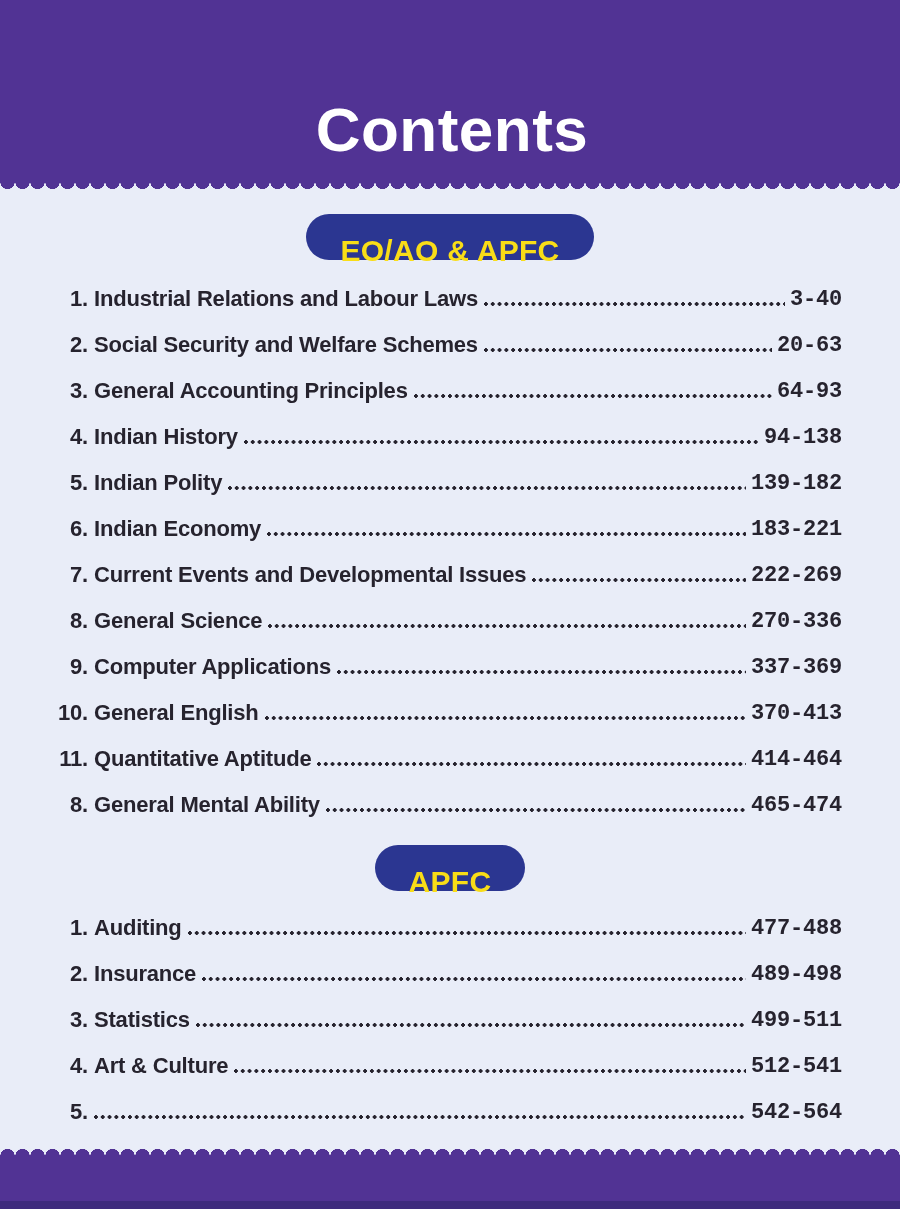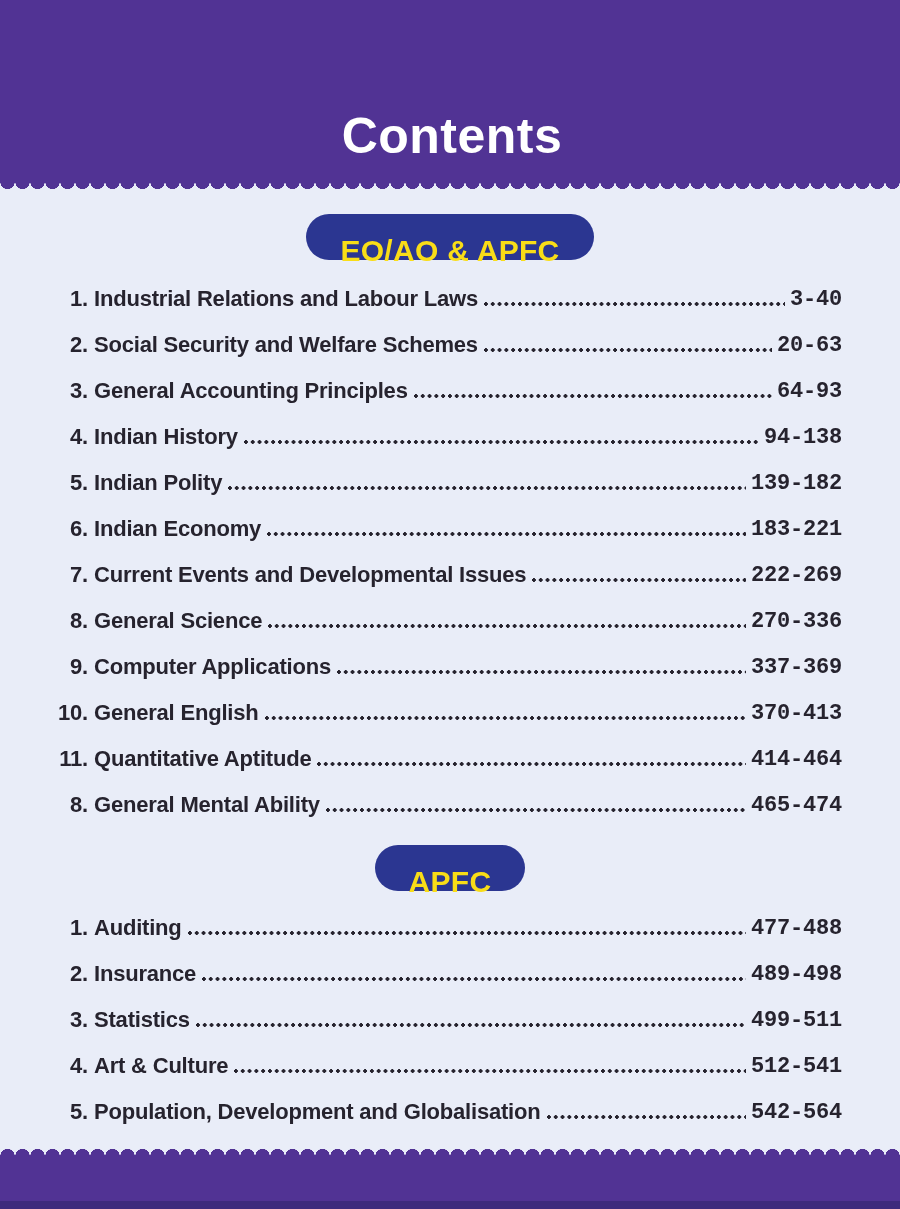--- a/index.html
+++ b/index.html
@@ -20,21 +20,21 @@
     overflow:hidden;
   }
   
   .header{
     height:183px;
     background:var(--purple);
     display:flex;align-items:flex-end;justify-content:center;
   }
   .page-title{
     color:#ffffff;
-    font-size:50px;
+    font-size:62px;
     font-weight:600;
     letter-spacing:0.5px;
     margin:0 0 22px 4px;
     line-height:1;
   }
   
   .wave{height:10px;width:100%;background-repeat:repeat-x;background-size:15px 10px;}
   .wave-top{
     background-image:radial-gradient(ellipse 8.2px 7px at 7.5px 0px, var(--purple) 6.8px, rgba(0,0,0,0) 7.2px);
   }
@@ -203,21 +203,20 @@
           <span class="pages">499-511</span>
         </div>
         <div class="row">
           <span class="num">4.</span>
           <span class="title">Art &amp; Culture</span>
           <span class="leader"></span>
           <span class="pages">512-541</span>
         </div>
         <div class="row">
           <span class="num">5.</span>
-          <span class="title">Population, Development and Globalisation</span>
           <span class="leader"></span>
           <span class="pages">542-564</span>
         </div>
 
       </div>
     </section>
 
   </main>
 
   <footer class="footer">

